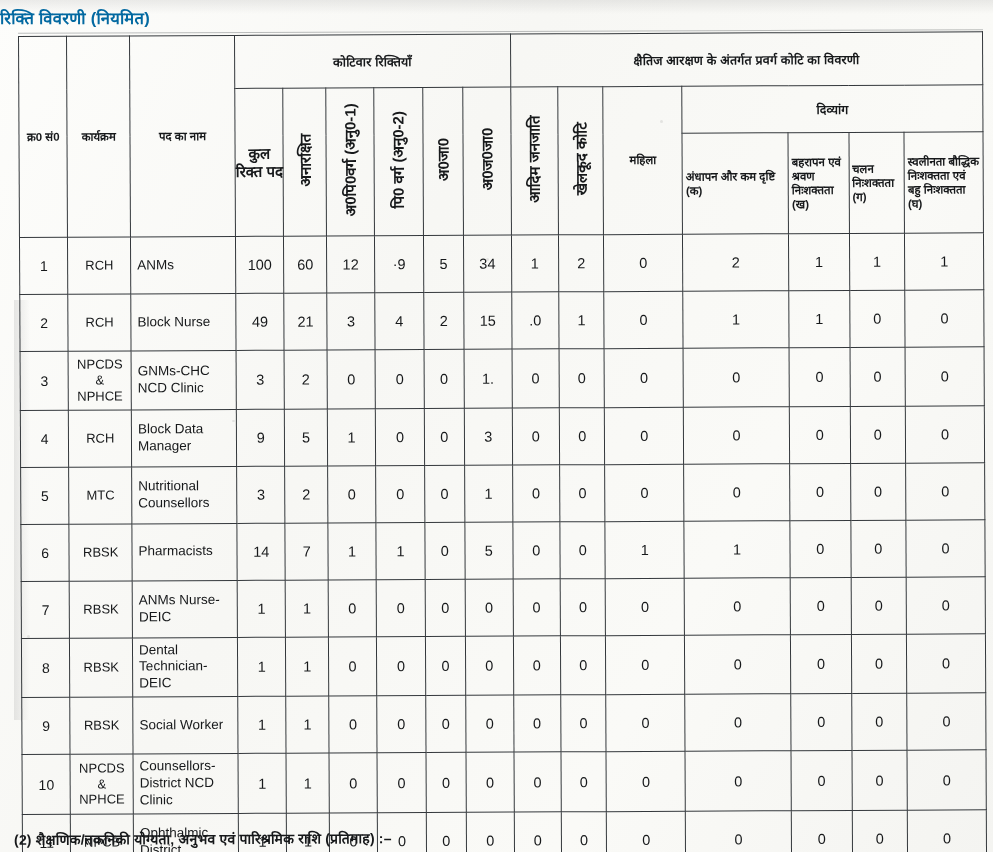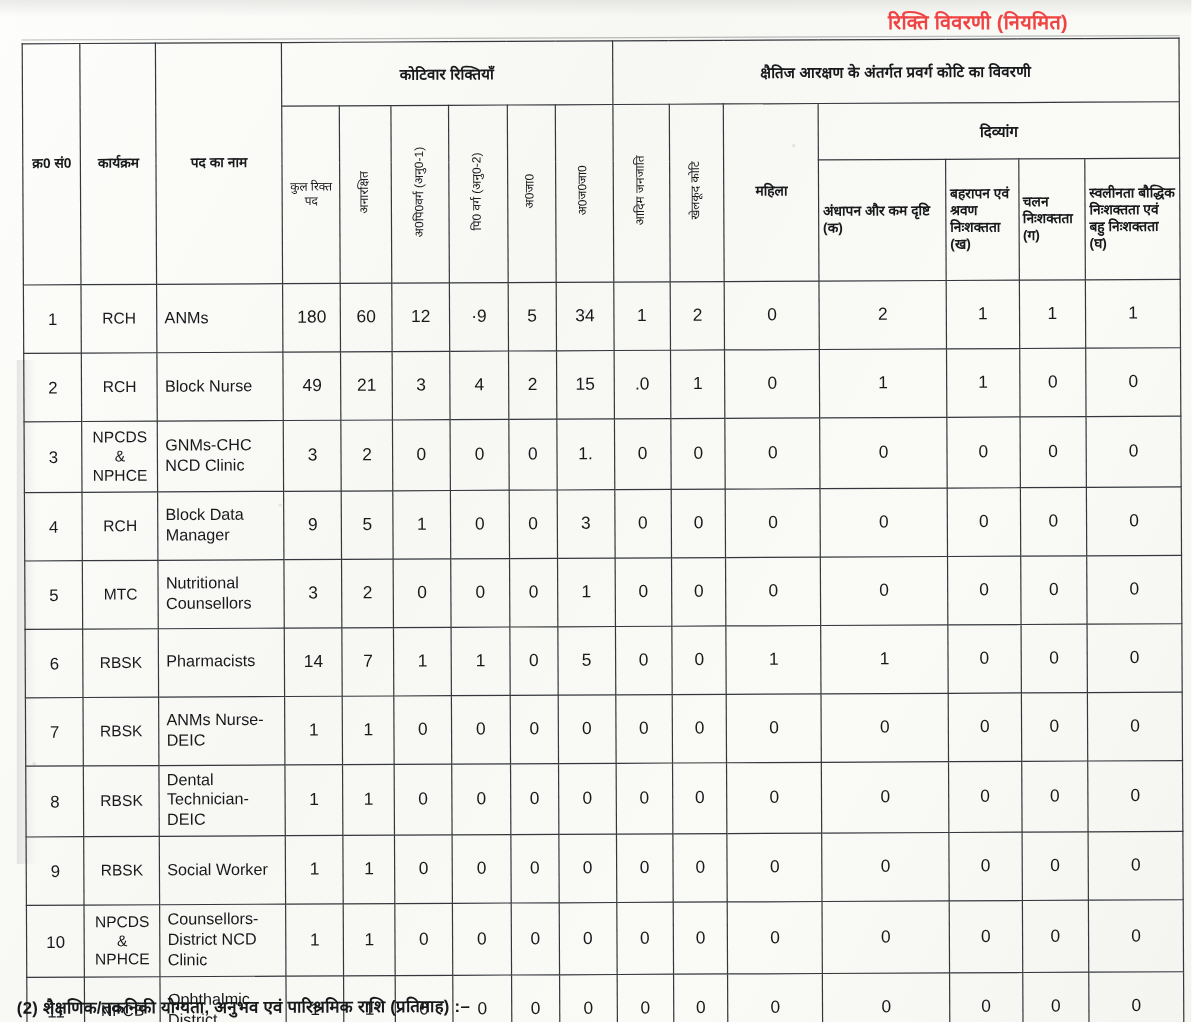--- a/index.html
+++ b/index.html
@@ -28,25 +28,25 @@
     inset: 0;
     padding: 0;
   }
 
   
   .doc-title {
     position: absolute;
     top: 6px;
     left: 0;
     width: 890px;
-    text-align: right;
+    text-align: left;
     font-size: 16.5px;
     font-weight: 600;
     letter-spacing: .3px;
-    color: #ef4444;
+    color: #0369a1;
   }
 
   
   .top-rule {
     position: absolute;
     top: 31px;
     left: 18px;
     width: 965px;
     height: 1px;
     background: rgba(40,45,50,.30);
@@ -101,22 +101,22 @@
     vertical-align: middle;
   }
   .vert {
     padding: 0;
   }
   .vert span {
     display: inline-block;
     writing-mode: vertical-rl;
     transform: rotate(180deg);
     white-space: nowrap;
-    font-size: 10px;
-    font-weight: 400;
+    font-size: 15px;
+    font-weight: 700;
     line-height: 1;
   }
   .stack {
     font-size: 11.5px;
     line-height: 1.22;
     font-weight: 600;
   }
 
   
   tbody td {
@@ -238,21 +238,21 @@
           <th class="col-head lr stack">चलन निःशक्तता (ग)</th>
           <th class="col-head lr stack">स्वलीनता बौद्धिक निःशक्तता एवं बहु निःशक्तता (घ)</th>
         </tr>
       </thead>
 
       <tbody id="tbody">
           <tr>
             <td class="sn">1</td>
             <td class="prog">RCH</td>
             <td class="post">ANMs</td>
-            <td class="num">180</td>
+            <td class="num">100</td>
             <td class="num">60</td>
             <td class="num">12</td>
             <td class="num">·9</td>
             <td class="num">5</td>
             <td class="num">34</td>
             <td class="num">1</td>
             <td class="num">2</td>
             <td class="num">0</td>
             <td class="num">2</td>
             <td class="num">1</td>

